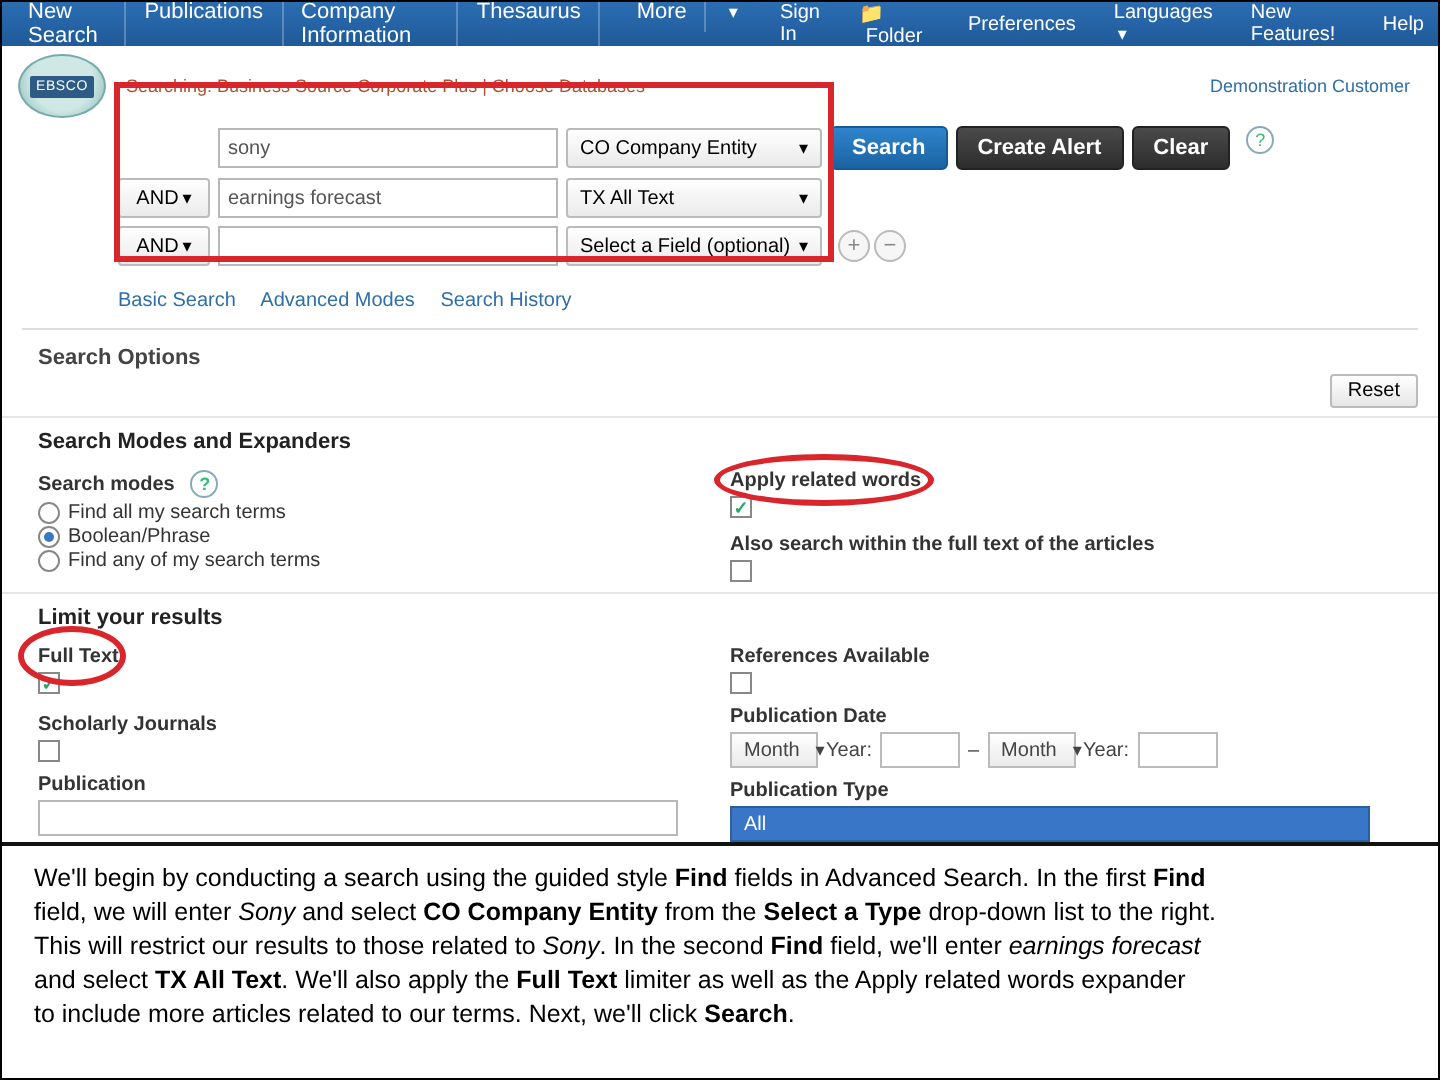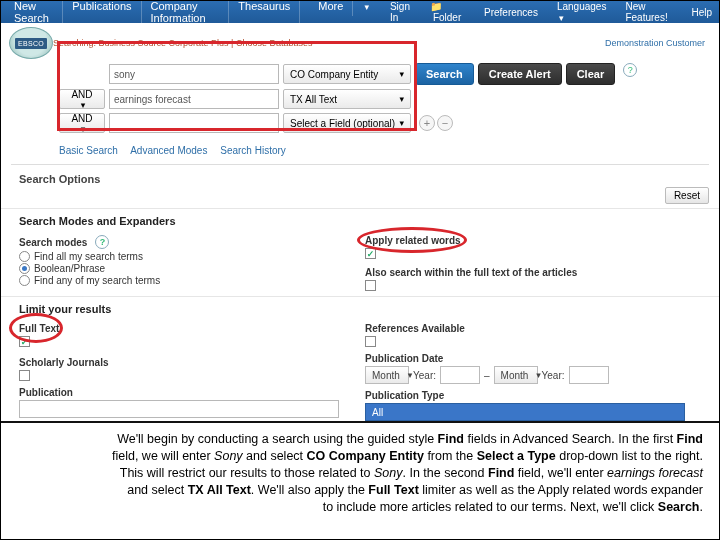--- a/index.html
+++ b/index.html
@@ -7,26 +7,26 @@
   .topbar { background: linear-gradient(#2b6db2, #1f5a99); height: 22px; display: flex; align-items: center; padding: 0 4px; color: #fff; font-size: 11px; }
   .topbar .nav { display: flex; gap: 0; }
   .topbar .nav span { padding: 4px 9px; border-right: 1px solid rgba(255,255,255,.25); cursor: pointer; }
   .topbar .nav span:last-child { border-right: none; }
   .topbar .right { margin-left: auto; display: flex; gap: 10px; font-size: 10px; align-items: center; }
   .topbar .right span { padding: 2px 3px; }
   .chev { font-size: 9px; margin-left: 2px; }
   .subhead { display: flex; align-items: center; padding: 4px 8px 0 8px; }
   .logo { width: 44px; height: 32px; border-radius: 50%; border: 1px solid #7aa; background: radial-gradient(circle at 50% 40%, #cfe8e6 0 55%, #89b5b0 100%); position: relative; display: flex; align-items: center; justify-content: center; }
   .logo-inner { background: #2d5b85; color: #fff; font-size: 7px; padding: 2px 3px; border-radius: 1px; letter-spacing: .3px; }
-  .crumbs { flex: 1; padding-left: 0; color: #b05030; font-size: 9px; }
+  .crumbs { flex: 1; padding-left: 10px; color: #b05030; font-size: 9px; }
   .demo { color: #2f6fa8; font-size: 9px; padding-right: 6px; }
   .search-area { position: relative; padding: 4px 8px 6px 58px; }
   .red-box { position: absolute; left: 56px; top: -18px; width: 360px; height: 90px; border: 3px solid #d8262c; pointer-events: none; }
   .row { display: flex; align-items: center; gap: 4px; margin-bottom: 4px; }
-  .bool { width: 46px; height: 20px; background: linear-gradient(#fff,#eaeaea); border: 1px solid #bbb; border-radius: 2px; font-size: 10px; display: flex; align-items: center; justify-content: center; flex-direction: column; }
+  .bool { width: 46px; height: 20px; background: linear-gradient(#fff,#eaeaea); border: 1px solid #bbb; border-radius: 2px; font-size: 10px; display: flex; align-items: center; justify-content: center; }
   .txt { width: 170px; height: 20px; border: 1px solid #b8b8b8; padding: 0 4px; font-size: 10px; color: #555; }
   .fld { width: 128px; height: 20px; background: linear-gradient(#fff,#eaeaea); border: 1px solid #bbb; border-radius: 2px; font-size: 10px; display: flex; align-items: center; padding: 0 6px; justify-content: space-between; }
   .btns { display: flex; gap: 4px; }
   .btn { height: 22px; padding: 0 10px; border-radius: 3px; display: flex; align-items: center; font-size: 11px; font-weight: bold; }
   .btn-blue { background: linear-gradient(#2f84cc,#1b63a3); color: #fff; border: 1px solid #155a96; }
   .btn-dark { background: linear-gradient(#4a4a4a,#2d2d2d); color: #fff; border: 1px solid #222; }
   .plusminus { display: flex; gap: 2px; margin-left: 4px; }
   .pm { width: 16px; height: 16px; border: 1px solid #bbb; border-radius: 50%; display: flex; align-items: center; justify-content: center; font-size: 11px; color: #888; background: #f6f6f6; }
   .helpq { display:inline-flex; width:14px; height:14px; border:1px solid #8ab; border-radius:50%; color:#3b7; align-items:center; justify-content:center; font-size:9px; margin-left:4px; }
   .links { padding: 2px 0 6px 58px; font-size: 10px; }
@@ -46,21 +46,21 @@
   .check.sel::after { content:"✓"; font-size:9px; color:#2a6; font-weight:bold; }
   .hint-link { color:#2f6fa8; text-decoration:underline; margin-left:4px; }
   .oval { position:absolute; border:3px solid #d8262c; border-radius:50%; pointer-events:none; }
   .ov1 { width: 110px; height: 26px; }
   .ov2 { width: 54px; height: 30px; }
   .rel { position: relative; }
   .date-row { display:flex; align-items:center; gap:4px; font-size:10px; color:#444; }
   .sel-box { height:18px; background:linear-gradient(#fff,#eaeaea); border:1px solid #bbb; padding:0 6px; font-size:10px; display:flex; align-items:center; justify-content:space-between; gap:6px; }
   .wide { width:44px; } .wide2 { width:320px; }
   .pub-input { width:320px; height:18px; border:1px solid #b8b8b8; }
-  .caption { padding: 8px 16px 10px 16px; text-align:right; font-size:12.5px; line-height:1.35; border-top:2px solid #111; background:#fff; }
+  .caption { padding: 8px 16px 10px 16px; text-align:left; font-size:12.5px; line-height:1.35; border-top:2px solid #111; background:#fff; }
   .caption b { font-weight: bold; }
   .caption i { font-style: italic; }
 </style>
 </head>
 <body>
 
 <div class="topbar">
   <div class="nav">
     <span>New Search</span>
     <span>Publications</span>

